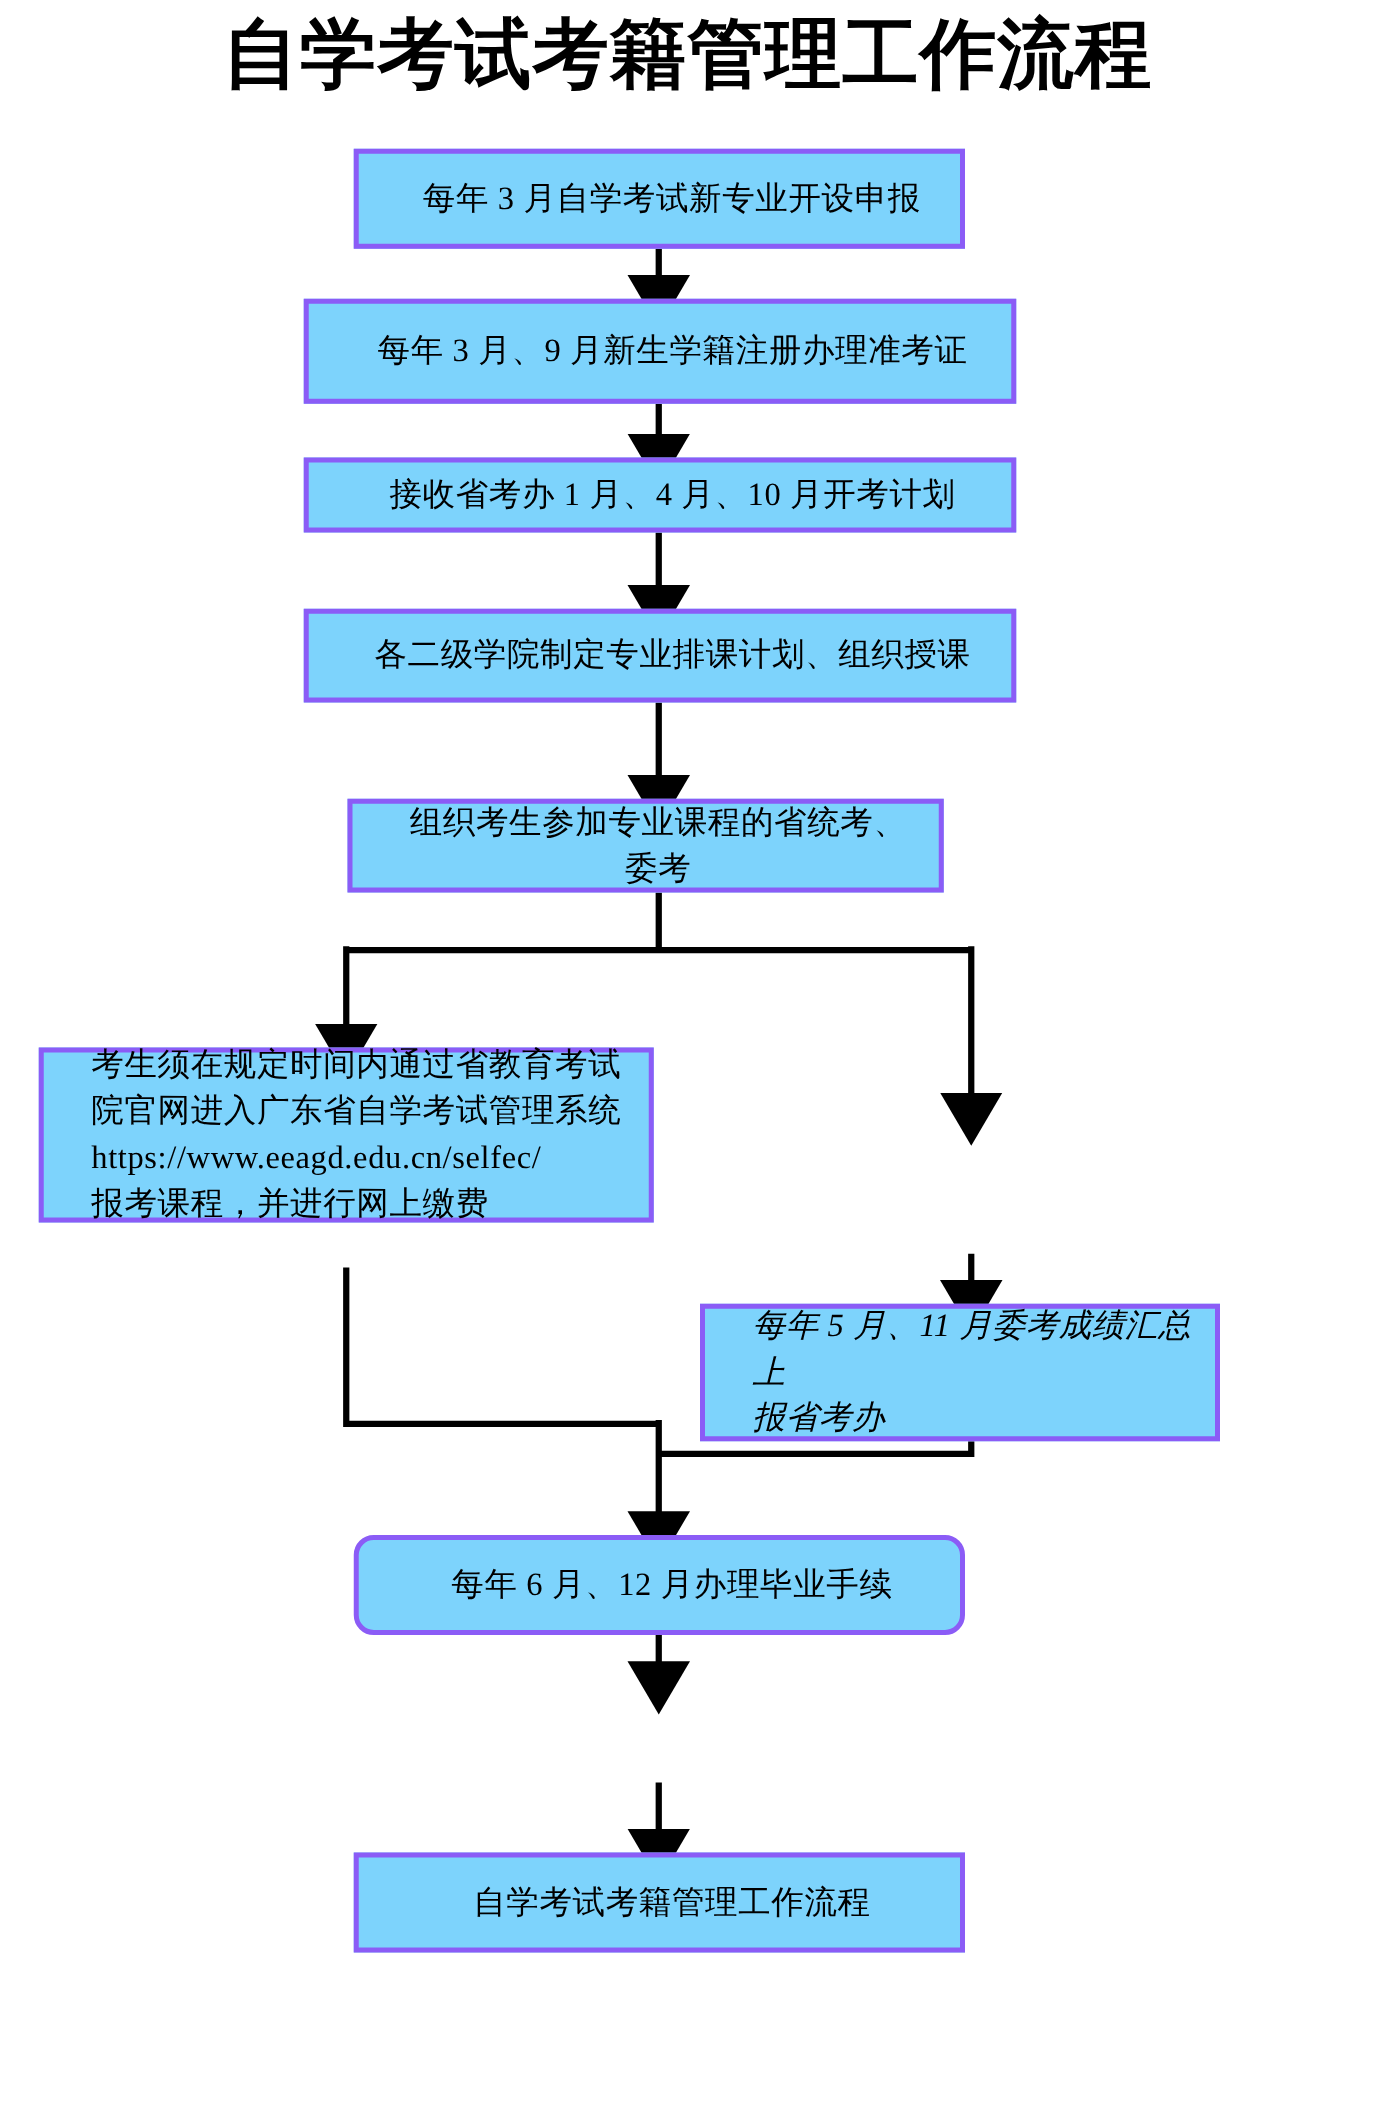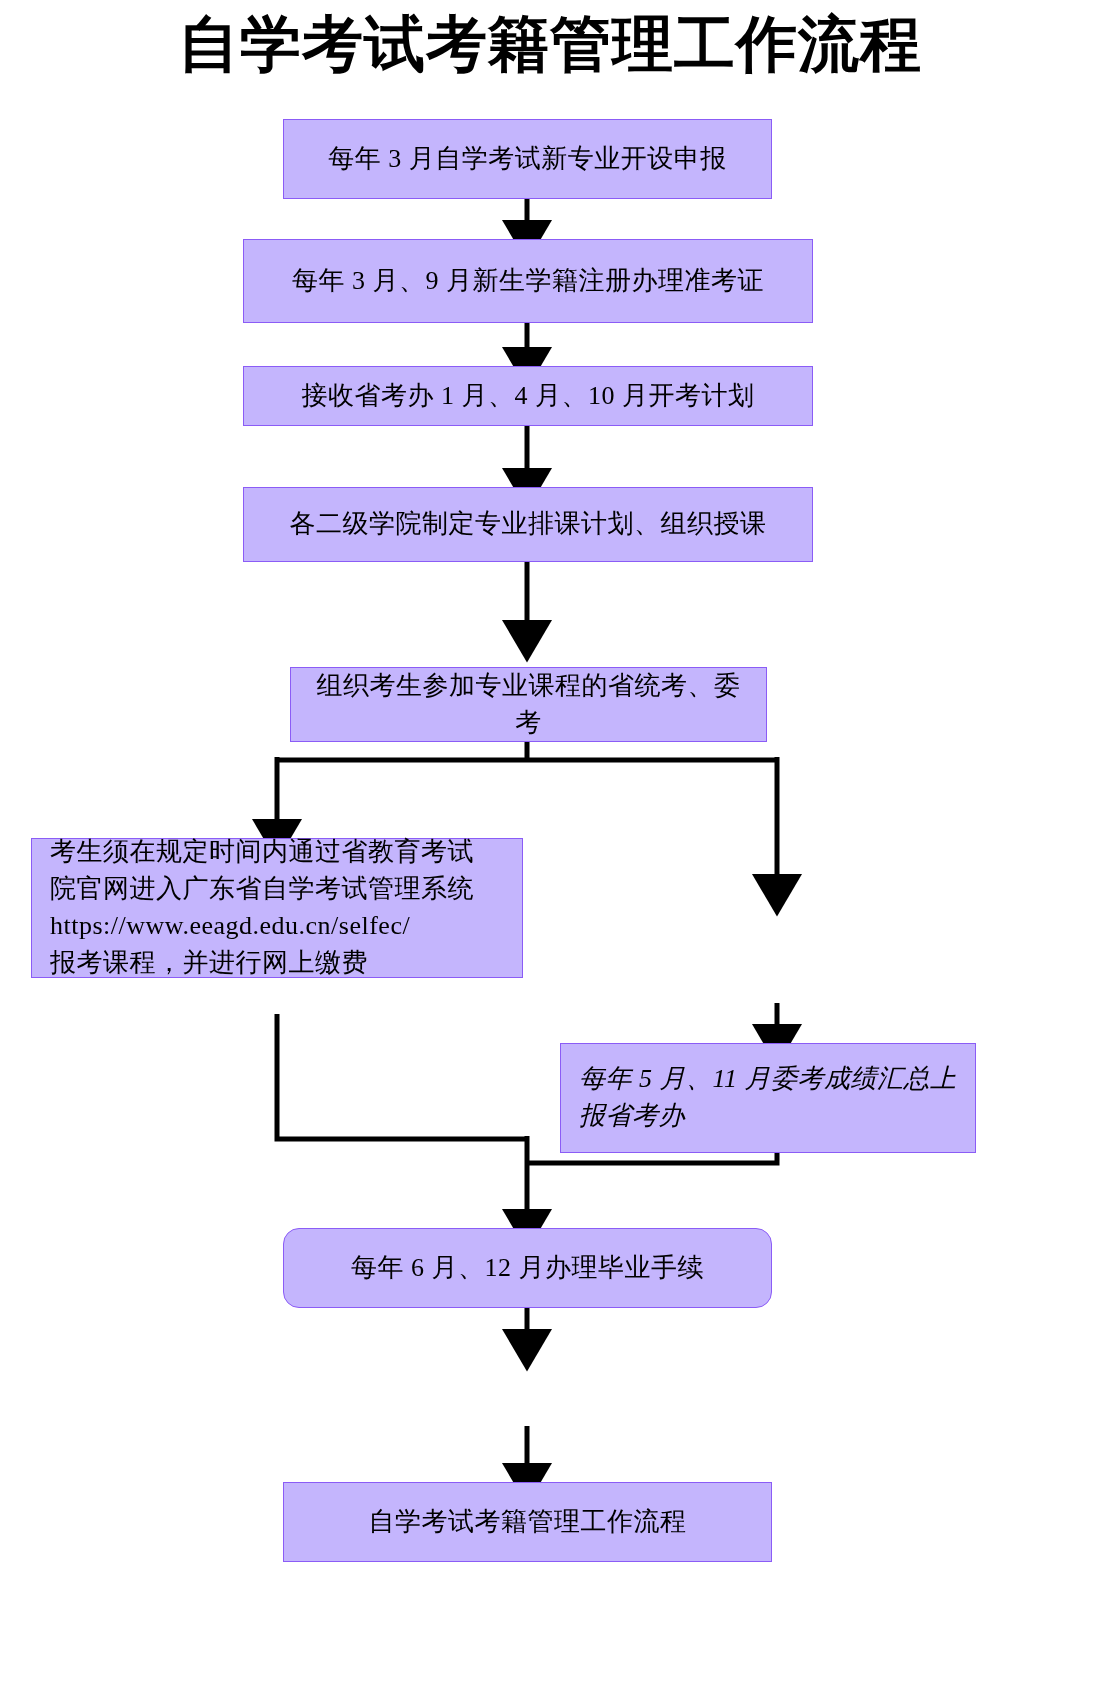--- a/index.html
+++ b/index.html
@@ -35,28 +35,29 @@
   svg.flow-canvas {
     position: absolute;
     left: 0;
     top: 0;
     width: 1100px;
     height: 1701px;
   }
   .node-box {
     position: absolute;
     box-sizing: border-box;
-    border: 1px solid #8b5cf6;
-    background: #c4b5fd;
+    border: 4px solid #8b5cf6;
+    background: #7dd3fc;
     display: flex;
     align-items: center;
     font-size: 26px;
     line-height: 1.42;
     font-family: "Liberation Serif", "DejaVu Serif", serif;
     letter-spacing: 0.5px;
+    padding-left: 20px;
   }
   .node-box.center {
     justify-content: center;
     text-align: center;
   }
   .node-box.left {
     justify-content: flex-start;
     text-align: left;
   }
   .node-text {
@@ -143,21 +144,21 @@
   </div>
 
   <div class="node-box center" style="left:243px; top:366px; width:570px; height:60px;">
     <span class="node-text">接收省考办 1 月、4 月、10 月开考计划</span>
   </div>
 
   <div class="node-box center" style="left:243px; top:487px; width:570px; height:75px;">
     <span class="node-text">各二级学院制定专业排课计划、组织授课</span>
   </div>
 
-  <div class="node-box center" style="left:290px; top:639px; width:477px; height:75px;margin-top:28px;">
+  <div class="node-box center" style="left:278px; top:639px; width:477px; height:75px;">
     <span class="node-text">组织考生参加专业课程的省统考、委考</span>
   </div>
 
   <div class="node-box left" style="left:31px; top:838px; width:492px; height:140px;">
     <span class="node-text">考生须在规定时间内通过省教育考试
 院官网进入广东省自学考试管理系统
 https://www.eeagd.edu.cn/selfec/
 报考课程，并进行网上缴费</span>
   </div>
 

